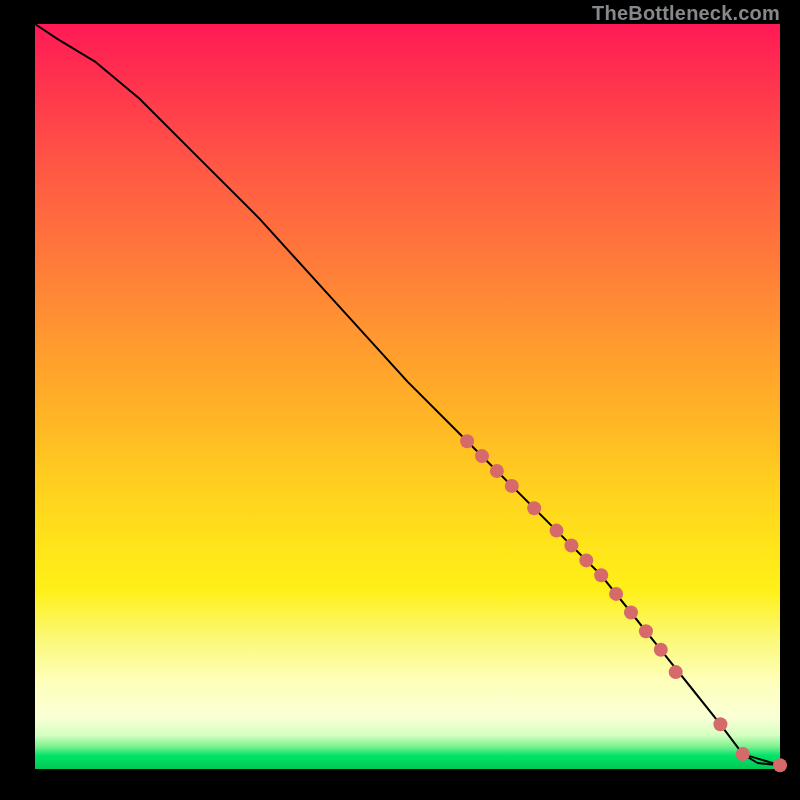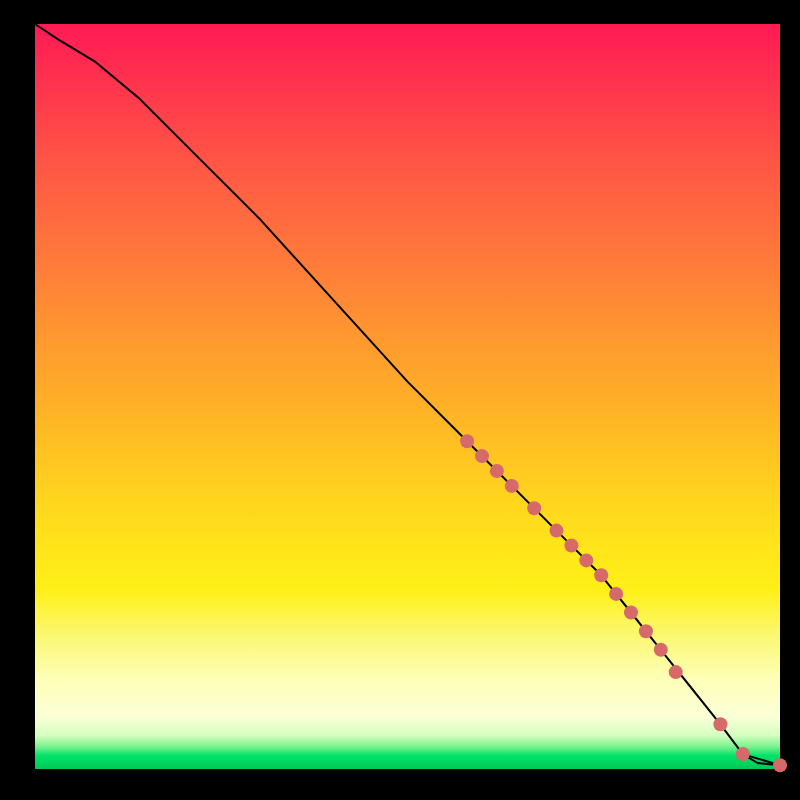--- a/index.html
+++ b/index.html
@@ -60,20 +60,21 @@
     width: 745px;
     height: 745px;
     display: block;
     overflow: visible;
   }
 </style>
 </head>
 <body>
 
 <div class="stage">
+  <div class="watermark">TheBottleneck.com</div>
   <div class="plot">
     <svg class="curve" viewBox="0 0 745 745" preserveAspectRatio="none">
       <g>
         <path id="curve-path" fill="none" stroke="#000000" stroke-width="2" stroke-linecap="round" stroke-linejoin="round" d="M0.0 0.0 L22.3 14.9 L59.6 37.3 L104.3 74.5 L163.9 134.1 L223.5 193.7 L298.0 275.6 L372.5 357.6 L432.1 417.2 L476.8 461.9 L521.5 506.6 L566.2 551.3 L596.0 588.5 L625.8 625.8 L655.6 663.0 L685.4 700.3 L707.8 730.1 L745.0 741.3"></path>
         <path id="tail-path" fill="none" stroke="#000000" stroke-width="2" stroke-linecap="round" stroke-linejoin="round" d="M707.8 730.1 L722.6 739.0 L745.0 741.3"></path>
       </g>
       <g id="markers">
           <circle cx="432.1" cy="417.2" r="7" fill="#d66a6a"></circle>
           <circle cx="447.0" cy="432.1" r="7" fill="#d66a6a"></circle>
           <circle cx="461.9" cy="447.0" r="7" fill="#d66a6a"></circle>

